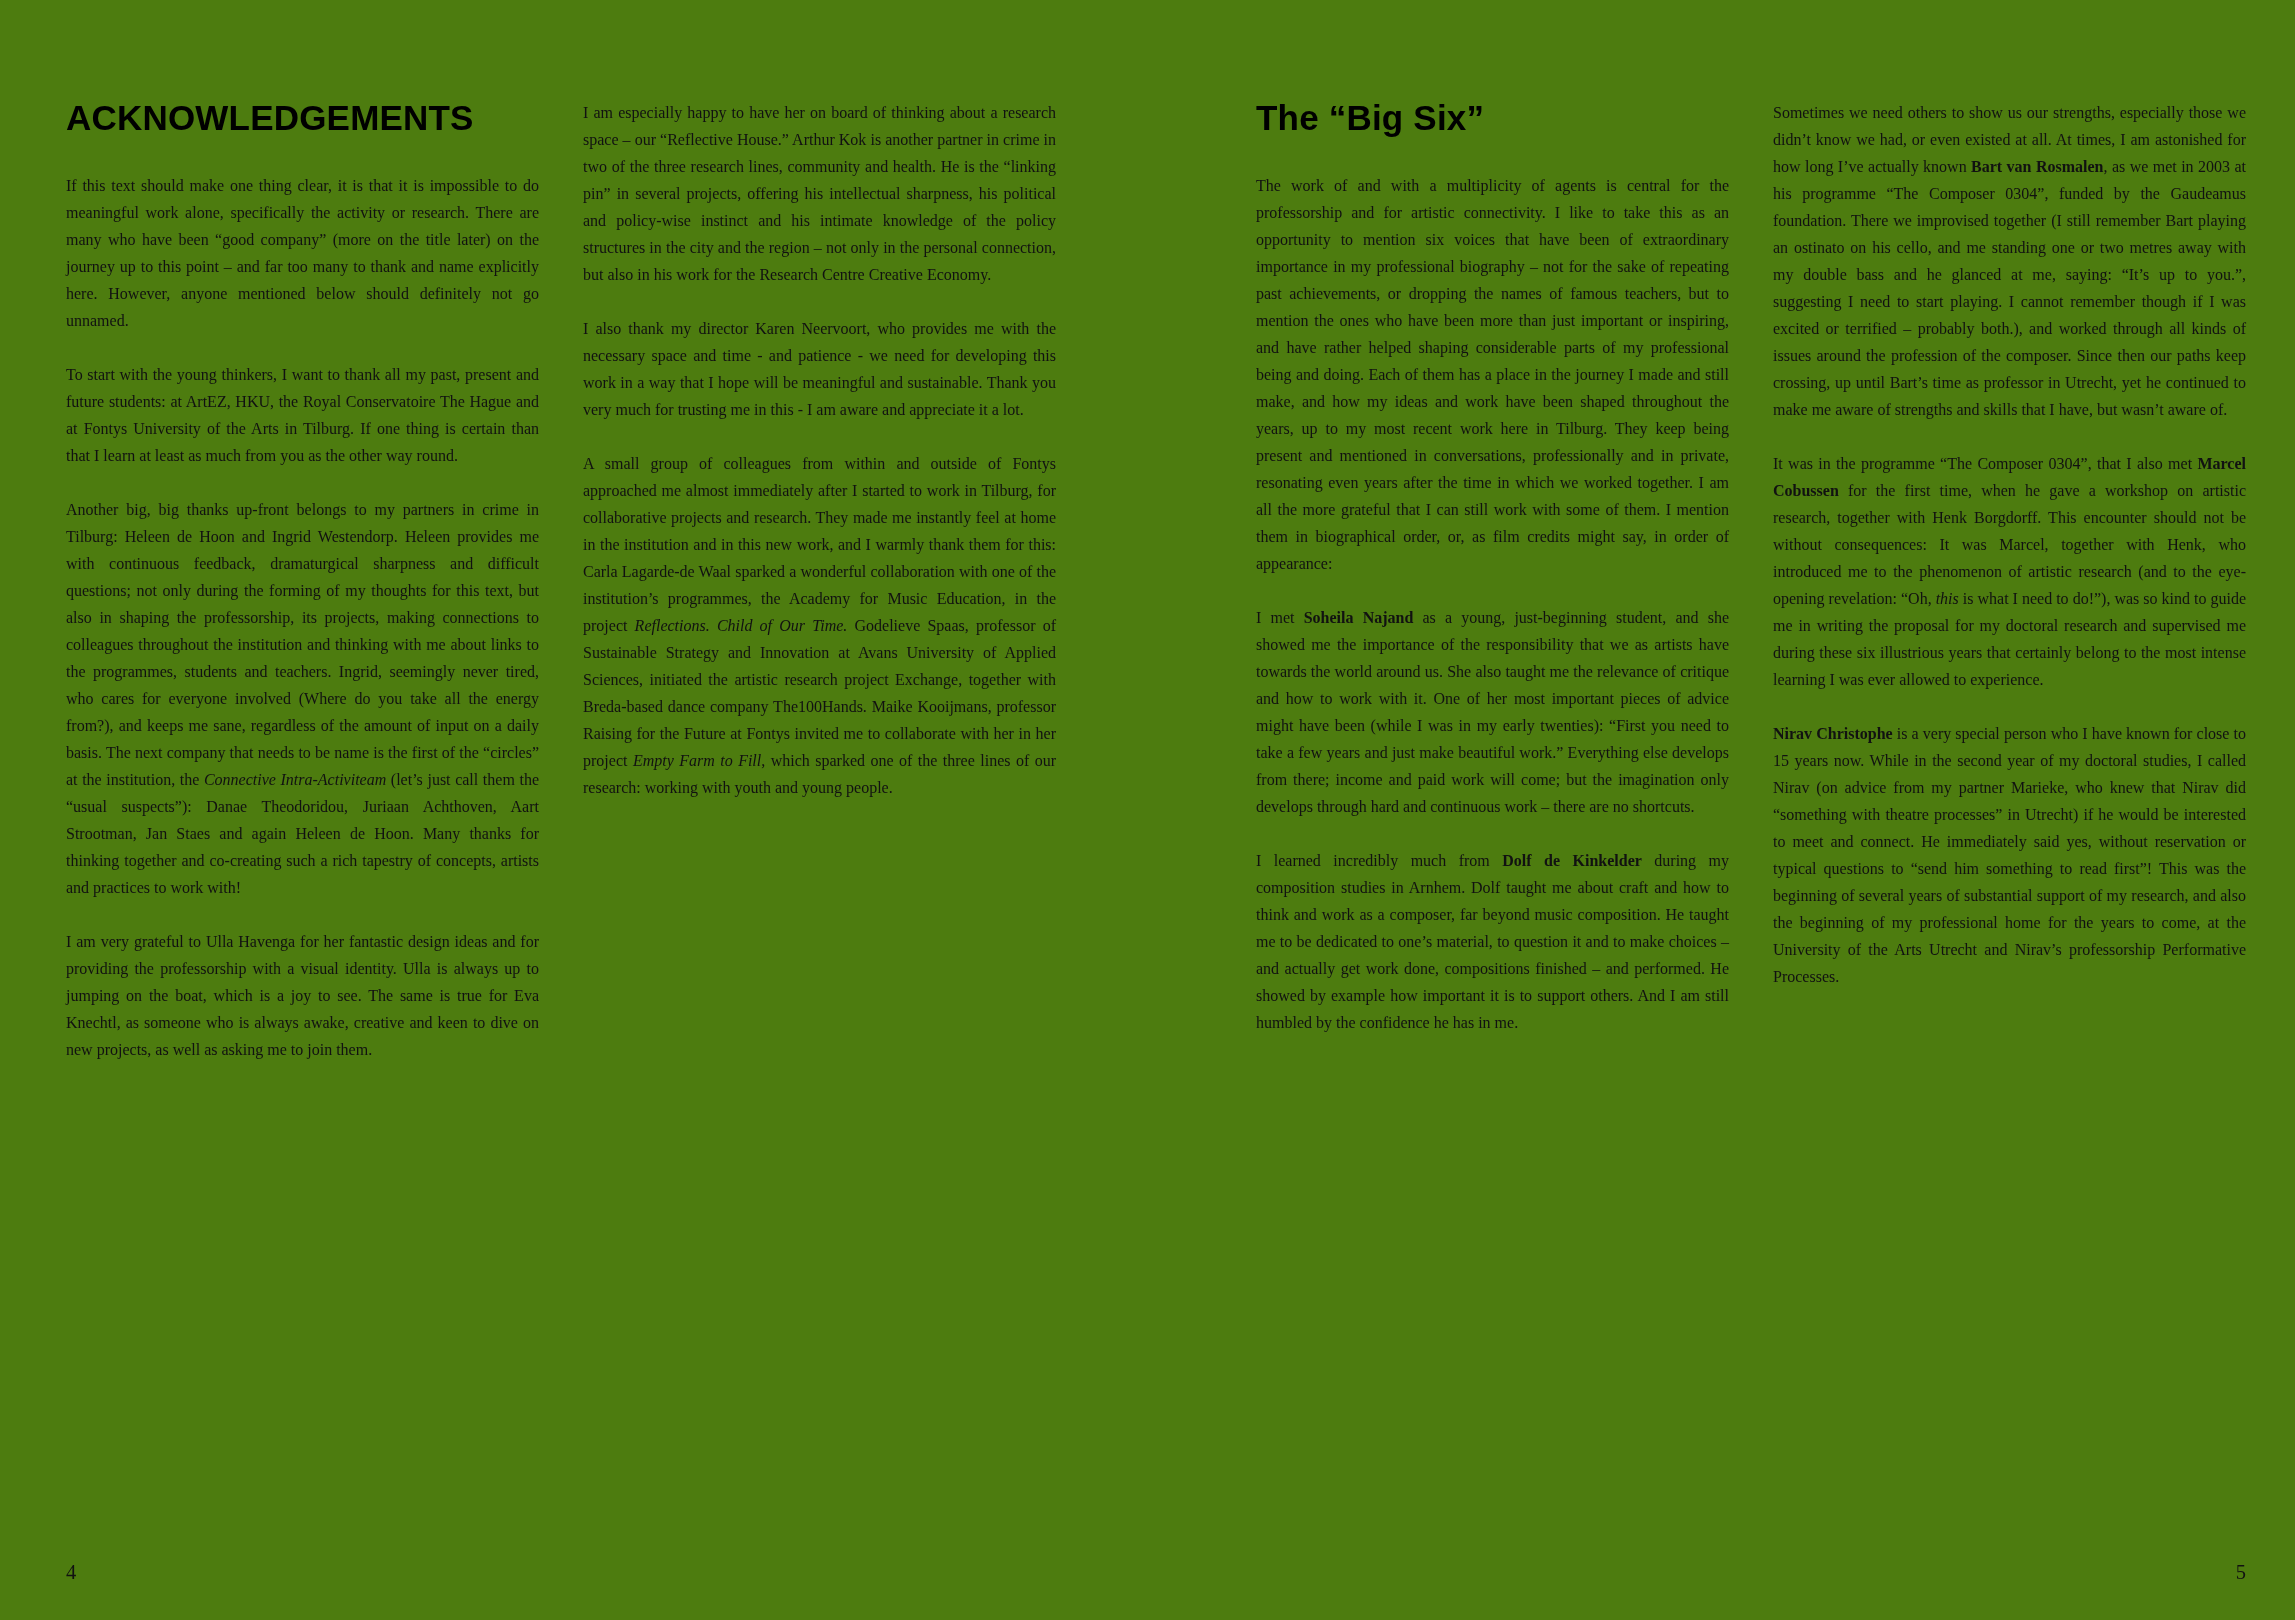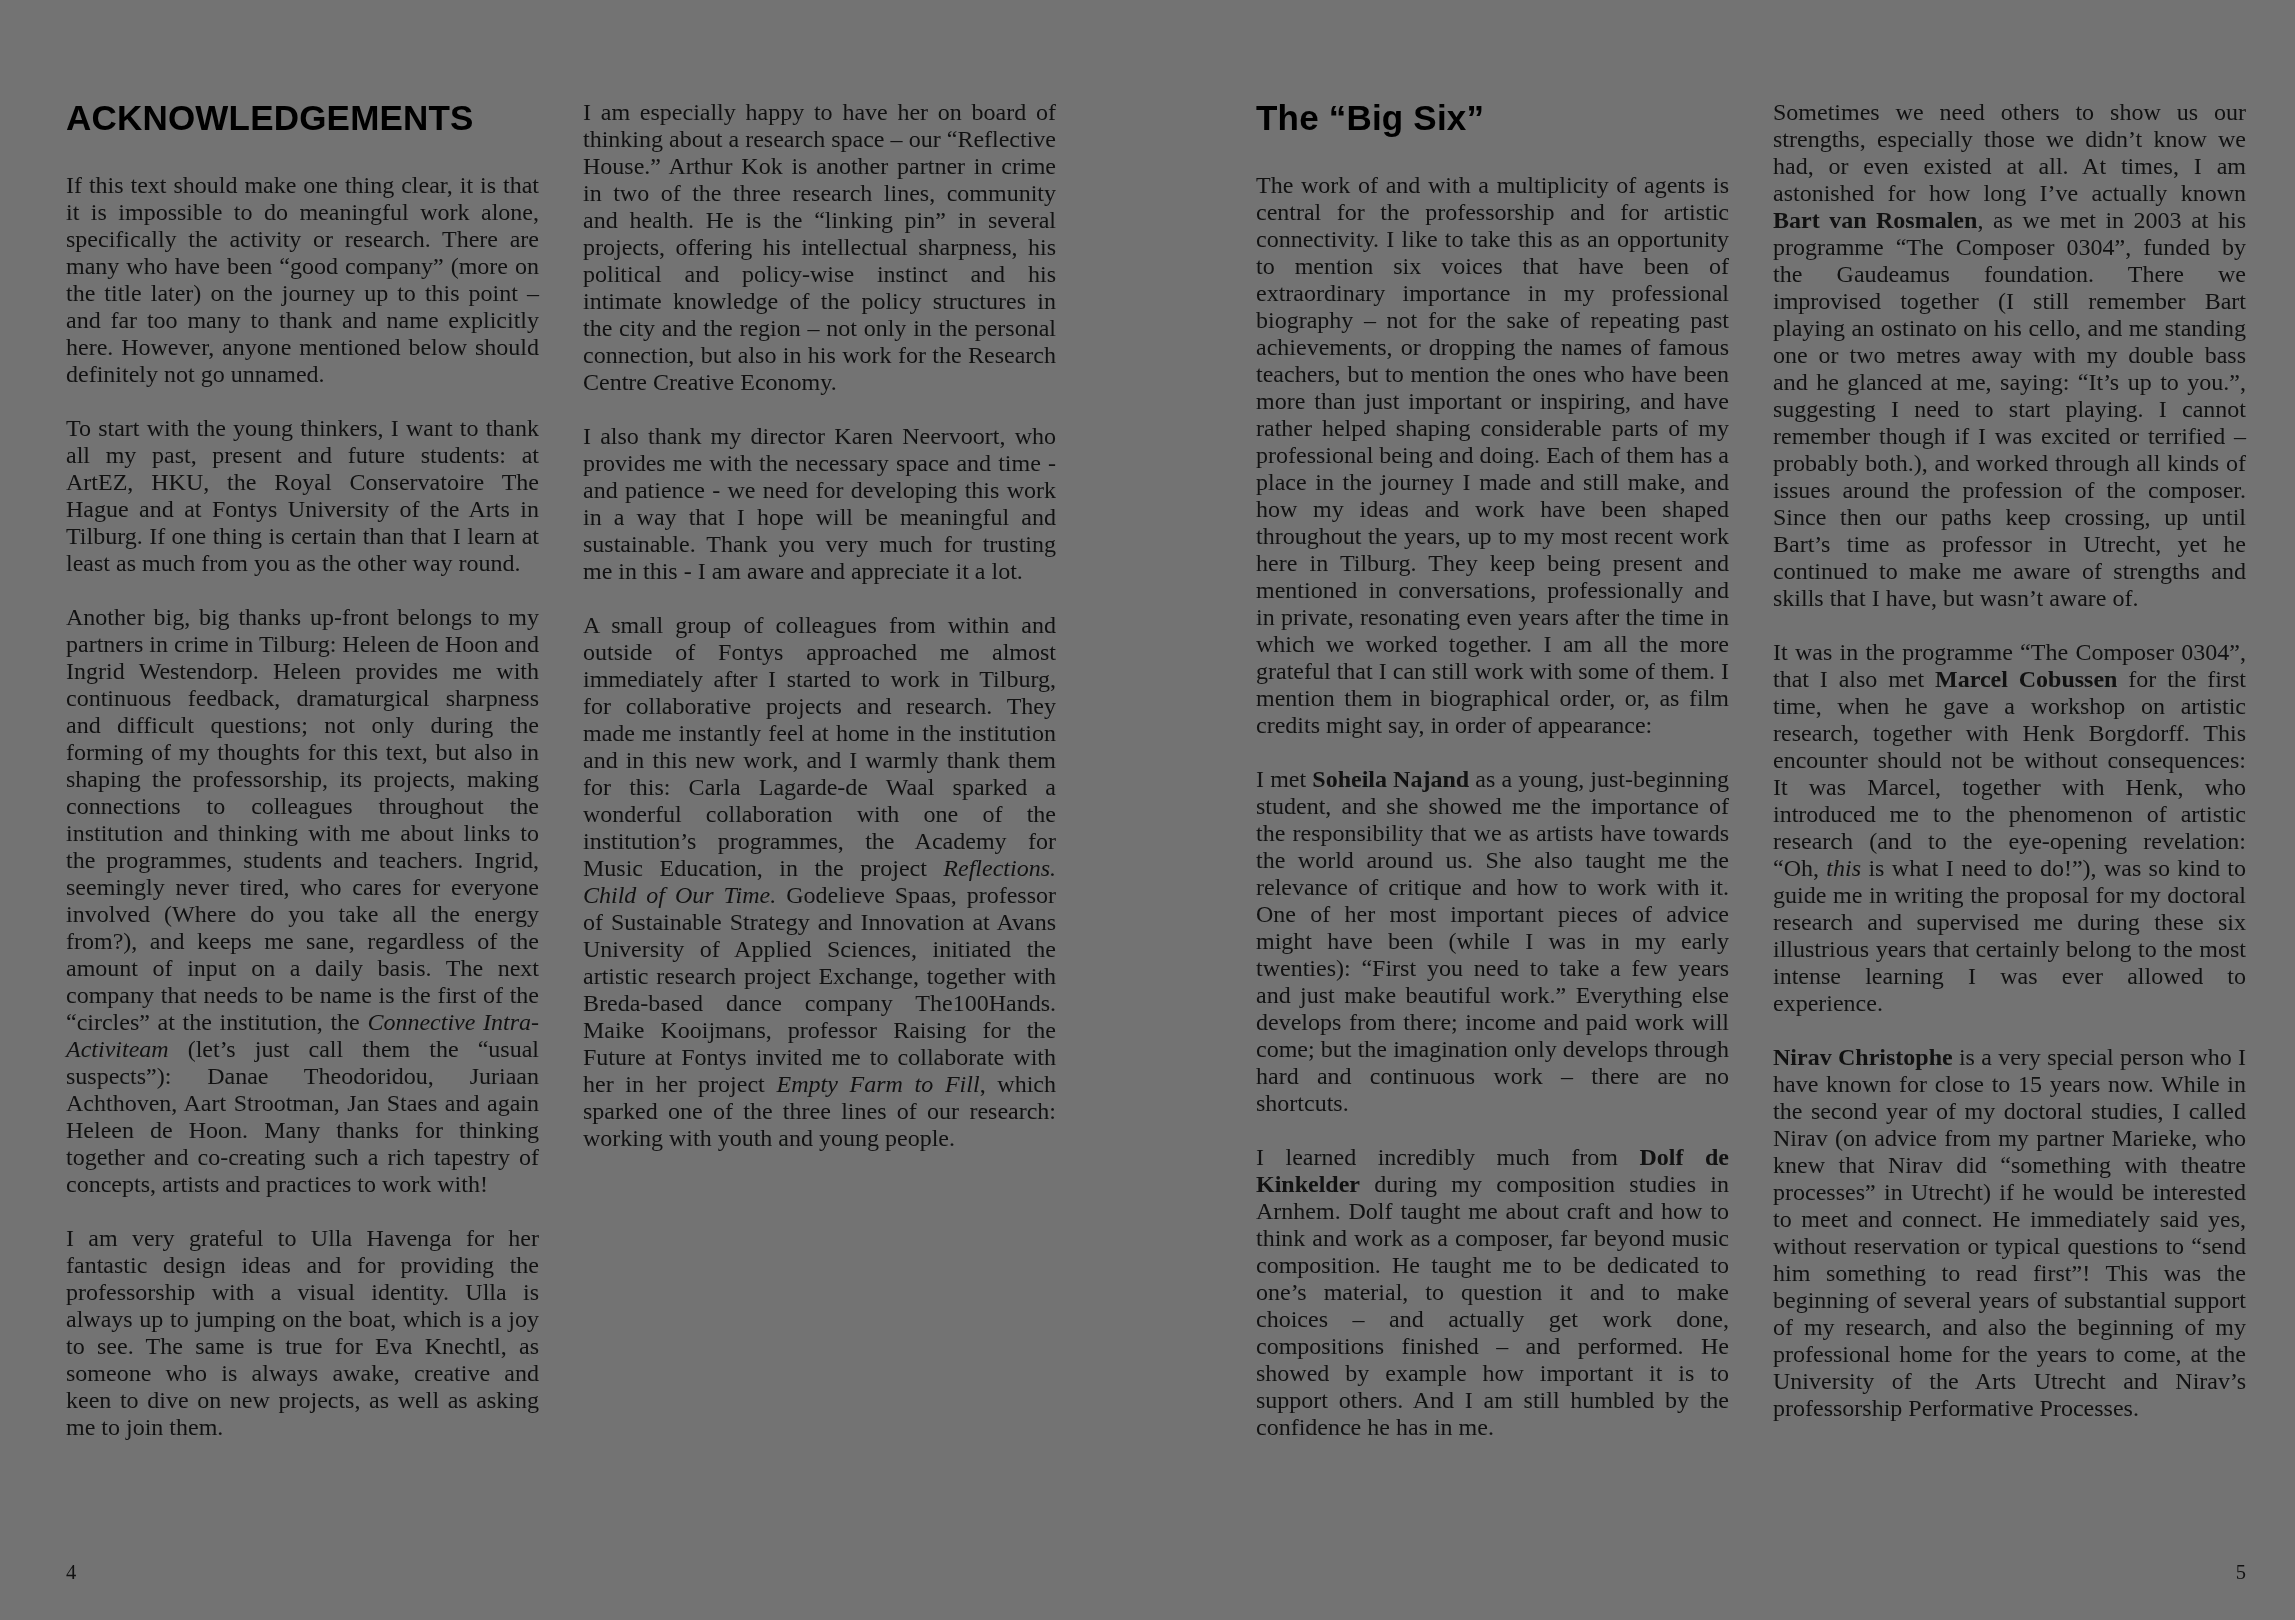--- a/index.html
+++ b/index.html
@@ -7,36 +7,36 @@
     width: 2295px;
     height: 1620px;
     background: #ffffff;
     color: #111111;
     font-family: "Liberation Serif", serif;
   }
   .spread {
     display: flex;
     width: 2295px;
     height: 1620px;
-    background: #737373;
+    background: #4d7c0f;
   }
   .page {
     position: relative;
     width: 1148px;
     height: 1620px;
     box-sizing: border-box;
     padding-top: 99px;
   }
   .page-left  { padding-left: 66px;  padding-right: 88px; }
   .page-right { padding-left: 109px; padding-right: 49px;  }
   .cols { display: flex; gap: 44px; }
   .col  { width: 473px; flex: 0 0 auto; }
   .col p {
     margin: 0 0 27px 0;
-    font-size: 24px;
+    font-size: 16px;
     line-height: 27px;
     text-align: justify;
     hyphens: auto;
     -webkit-hyphens: auto;
   }
   .col p:last-child { margin-bottom: 0; }
   h1 {
     font-family: "Liberation Sans", sans-serif;
     font-weight: bold;
     font-size: 35px;

